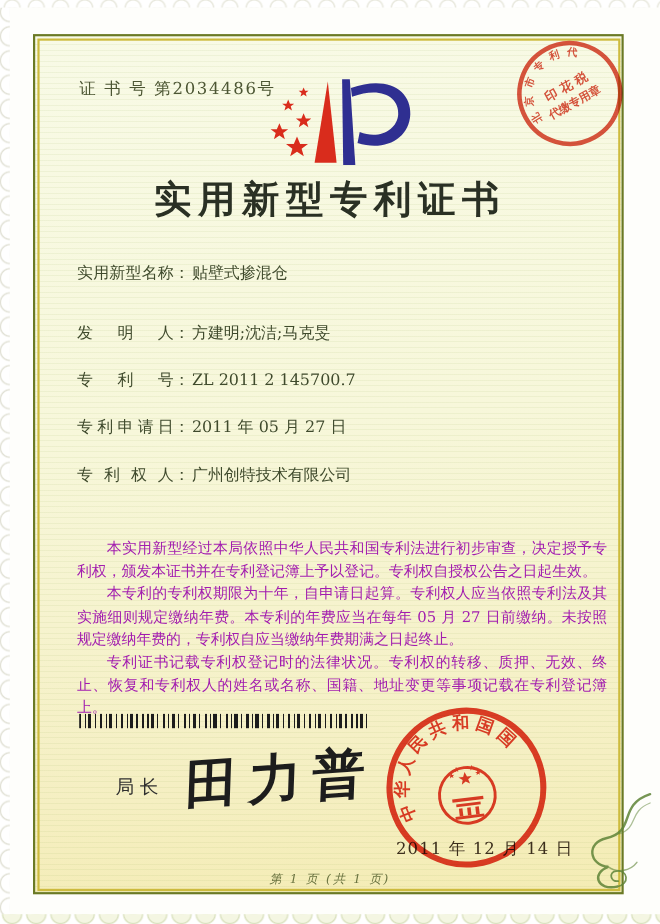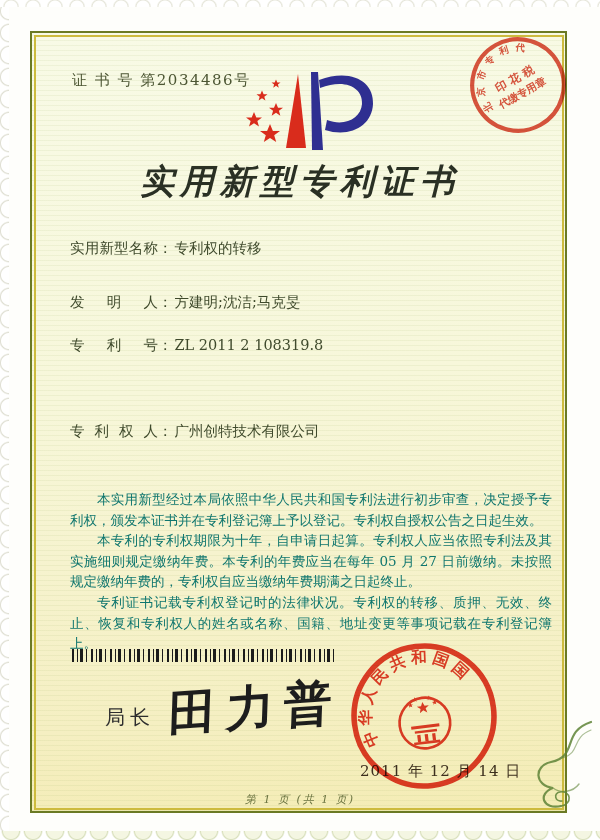--- a/index.html
+++ b/index.html
@@ -30,40 +30,40 @@
   }
   .frame-inner{position:absolute;inset:1.5px;border:2px solid #cdbb3e;}
   .content{position:absolute;inset:0;}
   .certno{
     position:absolute;left:72px;top:71px;font-size:15px;color:#4c5633;
     letter-spacing:1.5px;
   }
   .logo{position:absolute;left:224px;top:68px;}
   .title{
     position:absolute;left:0;right:0;top:159px;text-align:center;
-    font-size:34px;font-weight:700;letter-spacing:6px;color:#2a3024;font-style:italic;
+    font-size:34px;font-weight:700;letter-spacing:6px;color:#2a3024;
   }
   .fieldrow{position:absolute;left:70px;font-size:14.5px;color:#3f4a2c;white-space:nowrap;}
   .fieldrow .lbl{display:inline-block;width:88px;text-align:justify;text-align-last:justify;vertical-align:top;font-family:Liberation Mono, monospace;}
   .fieldrow .sep{display:inline-block;margin:0 2px 0 0;}
   .f1{top:239px}.f2{top:293px}.f3{top:336px}.f4{top:379px}.f5{top:422px}.f6{top:464px}
   .paras{
     position:absolute;left:70px;width:482px;top:489px;
-    font-size:13.5px;line-height:20.6px;color:#0f766e;text-align:justify;
+    font-size:13.5px;line-height:20.6px;color:#a21caf;text-align:justify;
   }
   .paras p{margin:0;text-indent:2em;}
   .barcode{
     position:absolute;left:72px;top:649px;width:262px;height:13px;
     background:repeating-linear-gradient(90deg,
       #1c1c1c 0 2px, rgba(0,0,0,0) 2px 5px,
       #1c1c1c 5px 6px, rgba(0,0,0,0) 6px 8px,
       #1c1c1c 8px 11px, rgba(0,0,0,0) 11px 14px,
       #1c1c1c 14px 15px, rgba(0,0,0,0) 15px 19px);
   }
-  .director{position:absolute;left:105px;top:704px;font-size:20px;color:#2e2e2e;letter-spacing:5px;}
+  .director{position:absolute;left:105px;top:704px;font-size:17px;color:#2e2e2e;letter-spacing:5px;}
   .signature{
     position:absolute;left:168px;top:676px;font-size:48px;font-weight:600;color:#1d1d1d;
     letter-spacing:10px;transform:rotate(-4deg) skewX(-6deg);
     font-family:"DejaVu Serif","Liberation Serif",serif;
   }
   .stamp-date{
     position:absolute;left:360px;top:762px;font-size:15px;color:#3c2f1d;letter-spacing:1px;z-index:3;
   }
   .seal{position:absolute;mix-blend-mode:multiply;z-index:4;}
   .seal-main{left:348px;top:640px;transform:rotate(-7deg);opacity:.93;}
@@ -103,27 +103,30 @@
         <path transform="translate(46,66) scale(1.0)" d="M0,-10 L2.9,-3.1 10,-3.1 4.2,1.2 6.2,8.1 0,4 -6.2,8.1 -4.2,1.2 -10,-3.1 -2.9,-3.1 Z"></path>
       </g>
       <polygon points="74,6 82,80 62,80" fill="#d92c1c"></polygon>
       <path d="M87,4 L94,4 L99,82 L88,82 Z" fill="#2f2f91"></path>
       <path d="M95,12 C128,0 150,14 149,36 C148,58 126,70 101,62 L103,52 C121,59 137,50 138,36 C139,20 122,10 96,20 Z" fill="#2f2f91"></path>
     </svg>
 
     <div class="title">实用新型专利证书</div>
 
     <div class="fieldrow f1">
-      <span class="lbl">实用新型名称</span><span class="sep">：</span><span>专利权的转移</span>
+      <span class="lbl">实用新型名称</span><span class="sep">：</span><span>贴壁式掺混仓</span>
     </div>
     <div class="fieldrow f2">
       <span class="lbl">发明人</span><span class="sep">：</span><span>方建明;沈洁;马克旻</span>
     </div>
     <div class="fieldrow f3">
-      <span class="lbl">专利号</span><span class="sep">：</span><span>ZL 2011 2 108319.8</span>
+      <span class="lbl">专利号</span><span class="sep">：</span><span>ZL 2011 2 145700.7</span>
+    </div>
+    <div class="fieldrow f4">
+      <span class="lbl">专利申请日</span><span class="sep">：</span><span>2011 年 05 月 27 日</span>
     </div>
     <div class="fieldrow f5">
       <span class="lbl">专利权人</span><span class="sep">：</span><span>广州创特技术有限公司</span>
     </div>
 
     <div class="paras">
       <p>本实用新型经过本局依照中华人民共和国专利法进行初步审查，决定授予专利权，颁发本证书并在专利登记簿上予以登记。专利权自授权公告之日起生效。</p>
       <p>本专利的专利权期限为十年，自申请日起算。专利权人应当依照专利法及其实施细则规定缴纳年费。本专利的年费应当在每年 05 月 27 日前缴纳。未按照规定缴纳年费的，专利权自应当缴纳年费期满之日起终止。</p>
       <p>专利证书记载专利权登记时的法律状况。专利权的转移、质押、无效、终止、恢复和专利权人的姓名或名称、国籍、地址变更等事项记载在专利登记簿上。</p>
     </div>

